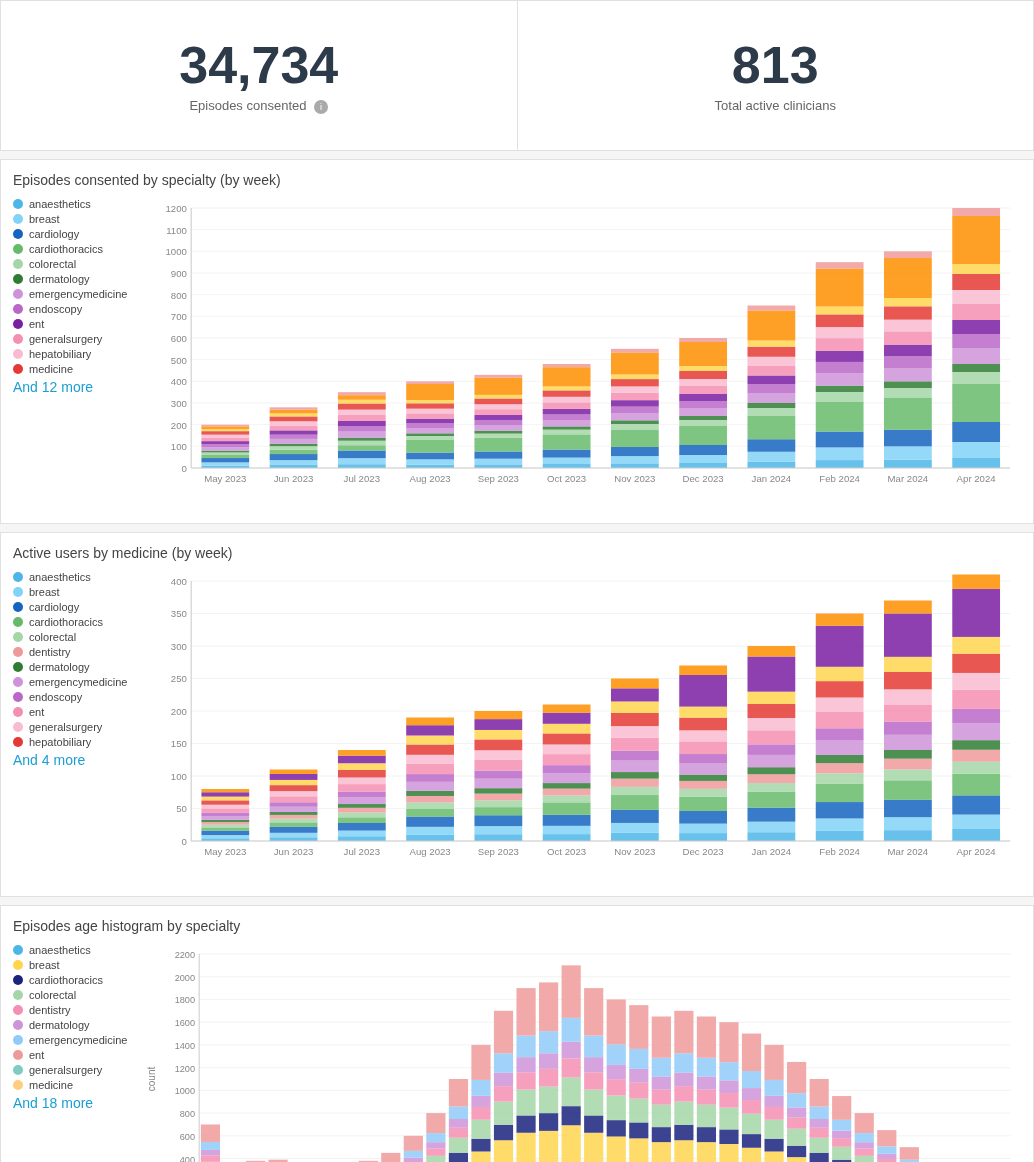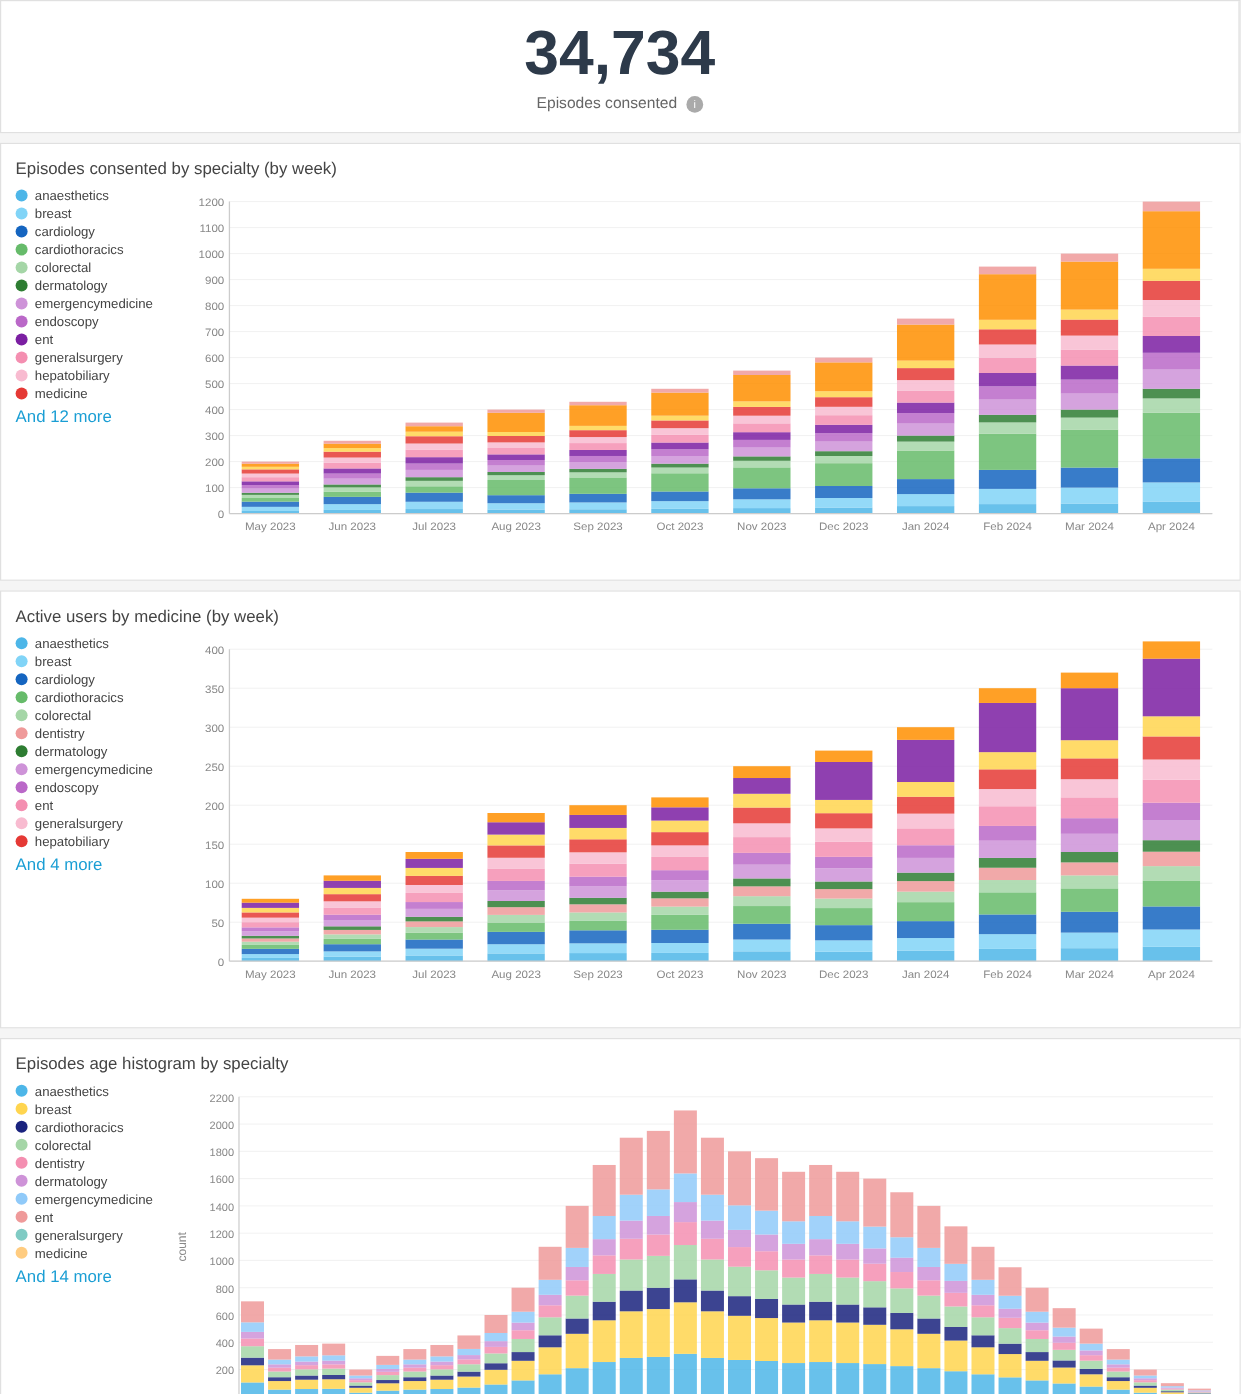--- a/index.html
+++ b/index.html
@@ -1,47 +1,51 @@
 <!DOCTYPE html>
 <html><head>
   <meta charset="utf-8">
   <style>
     * { box-sizing: border-box; margin: 0; padding: 0; }
     body { font-family: -apple-system, BlinkMacSystemFont, 'Segoe UI', sans-serif; background: #f5f5f5; color: #333; font-size: 12px; }
     
     .top-stats { display: flex; background: #fff; border: 1px solid #e0e0e0; margin: 0 0 8px 0; }
-    .stat-box { flex: 1; padding: 16px 30px; text-align: center; }
+    .stat-box { flex: 1; padding: 36px 30px; text-align: center; }
     .stat-box:first-child { border-right: 1px solid #e0e0e0; }
     .stat-number { font-size: 52px; font-weight: 700; color: #2d3a4a; line-height: 1.1; }
     .stat-label { font-size: 13px; color: #666; margin-top: 4px; }
     .info-icon { display: inline-block; width: 14px; height: 14px; border-radius: 50%; background: #aaa; color: #fff; font-size: 9px; text-align: center; line-height: 14px; margin-left: 4px; vertical-align: middle; cursor: pointer; }
     
     .chart-panel { background: #fff; border: 1px solid #e0e0e0; margin-bottom: 8px; padding: 12px; }
     .chart-title { font-size: 14px; color: #444; margin-bottom: 10px; }
     
     .chart-area { display: flex; }
     .legend { width: 130px; flex-shrink: 0; }
-    .legend-item { display: flex; align-items: flex-start; margin-bottom: 3px; font-size: 11px; color: #444; cursor: pointer; }
+    .legend-item { display: flex; align-items: center; margin-bottom: 3px; font-size: 11px; color: #444; cursor: pointer; }
     .legend-dot { width: 10px; height: 10px; border-radius: 50%; margin-right: 6px; flex-shrink: 0; }
     .legend-more { font-size: 14px; color: #1a9ed4; margin-top: 4px; cursor: pointer; }
     
     .chart-container { flex: 1; position: relative; }
     
     svg text { font-family: -apple-system, BlinkMacSystemFont, 'Segoe UI', sans-serif; }
   </style>
 </head>
 <body>
 
 <div class="top-stats">
   <div class="stat-box">
     <div class="stat-number">34,734</div>
     <div class="stat-label">
       <span>Episodes consented</span>
       <span class="info-icon">i</span>
     </div>
+  </div>
+  <div class="stat-box">
+    <div class="stat-number">813</div>
+    <div class="stat-label">Total active clinicians</div>
   </div>
 </div>
 
 <div class="chart-panel">
   <div class="chart-title">Episodes consented by specialty (by week)</div>
   <div class="chart-area">
     <div class="legend" id="legend1">
         <div class="legend-item">
           <span class="legend-dot" style="background:#4db6e8"></span>
           <span>anaesthetics</span>
@@ -629,21 +633,21 @@
           <span>ent</span>
         </div>
         <div class="legend-item">
           <span class="legend-dot" style="background:#80cbc4"></span>
           <span>generalsurgery</span>
         </div>
         <div class="legend-item">
           <span class="legend-dot" style="background:#ffcc80"></span>
           <span>medicine</span>
         </div>
-        <div class="legend-more">And 14 more</div>
+        <div class="legend-more">And 18 more</div>
       </div>
     <div class="chart-container">
       <svg id="chart3-svg" width="100%" height="310" viewBox="0 0 860 310" preserveAspectRatio="none">
           <line x1="55" y1="260" x2="850" y2="260" stroke="#e8e8e8" stroke-width="0.5"></line>
           <text x="51" y="264" text-anchor="end" font-size="9" fill="#888">0</text>
           <line x1="55" y1="237.27272727272728" x2="850" y2="237.27272727272728" stroke="#e8e8e8" stroke-width="0.5"></line>
           <text x="51" y="241.27272727272728" text-anchor="end" font-size="9" fill="#888">200</text>
           <line x1="55" y1="214.54545454545456" x2="850" y2="214.54545454545456" stroke="#e8e8e8" stroke-width="0.5"></line>
           <text x="51" y="218.54545454545456" text-anchor="end" font-size="9" fill="#888">400</text>
           <line x1="55" y1="191.8181818181818" x2="850" y2="191.8181818181818" stroke="#e8e8e8" stroke-width="0.5"></line>

